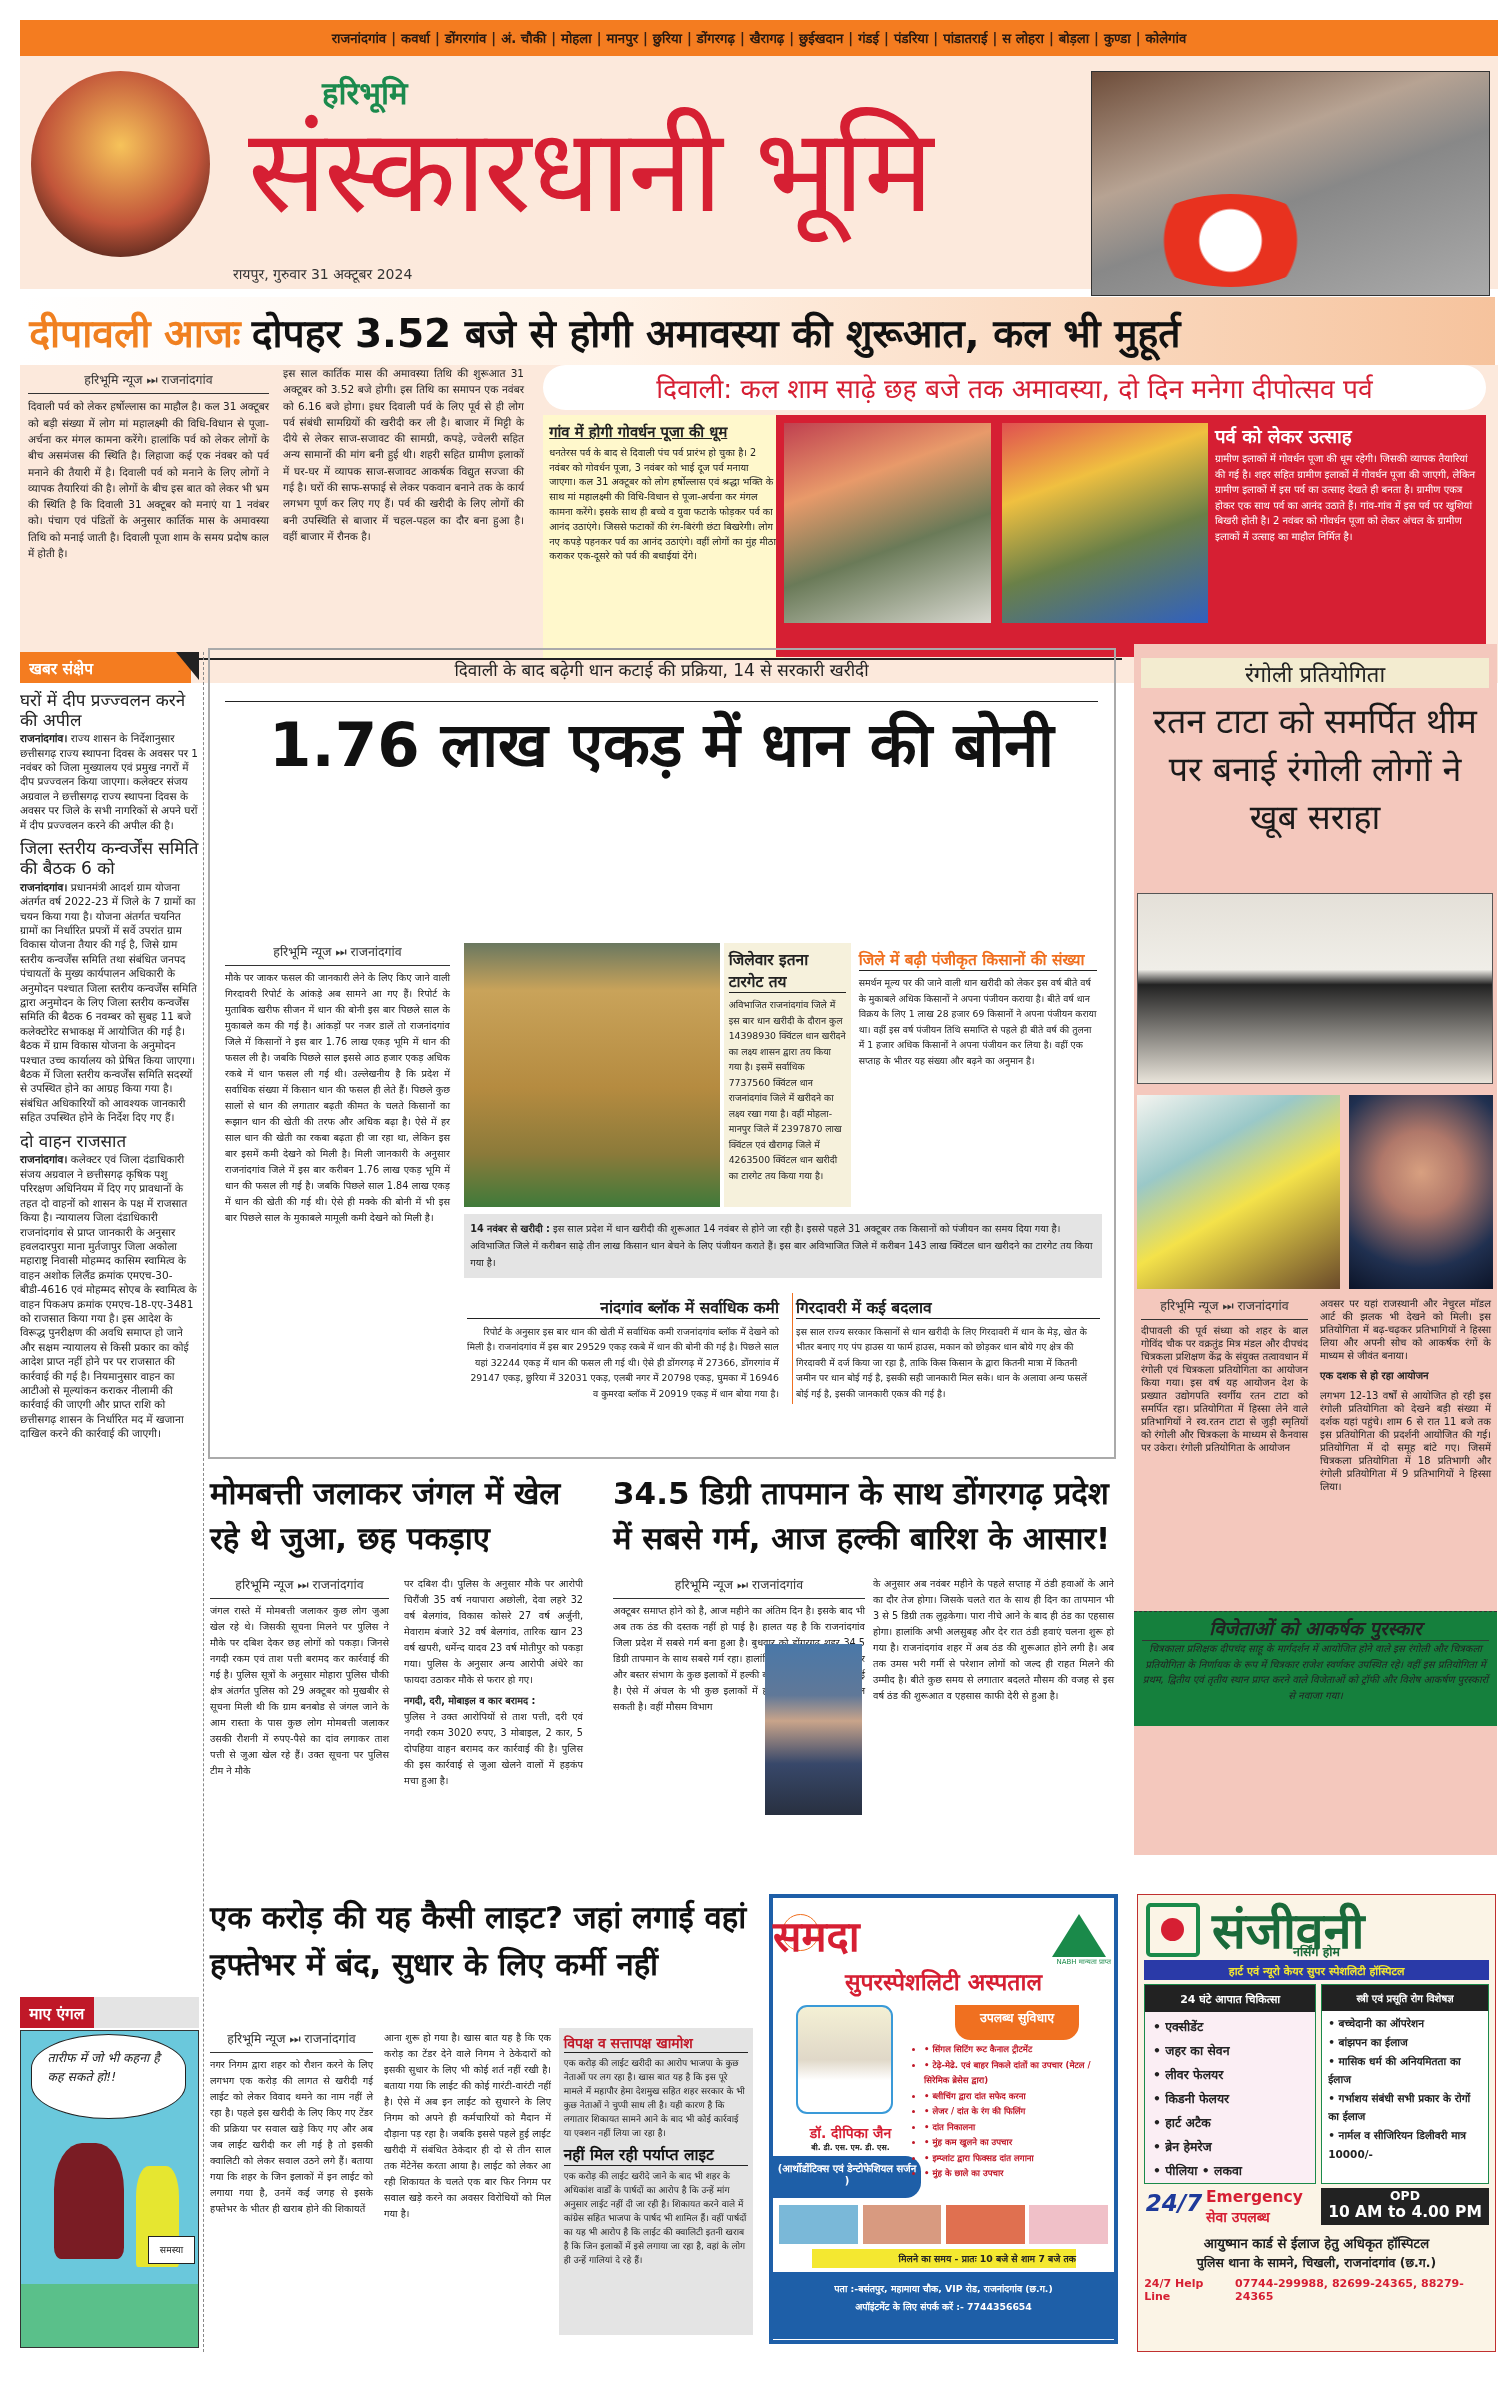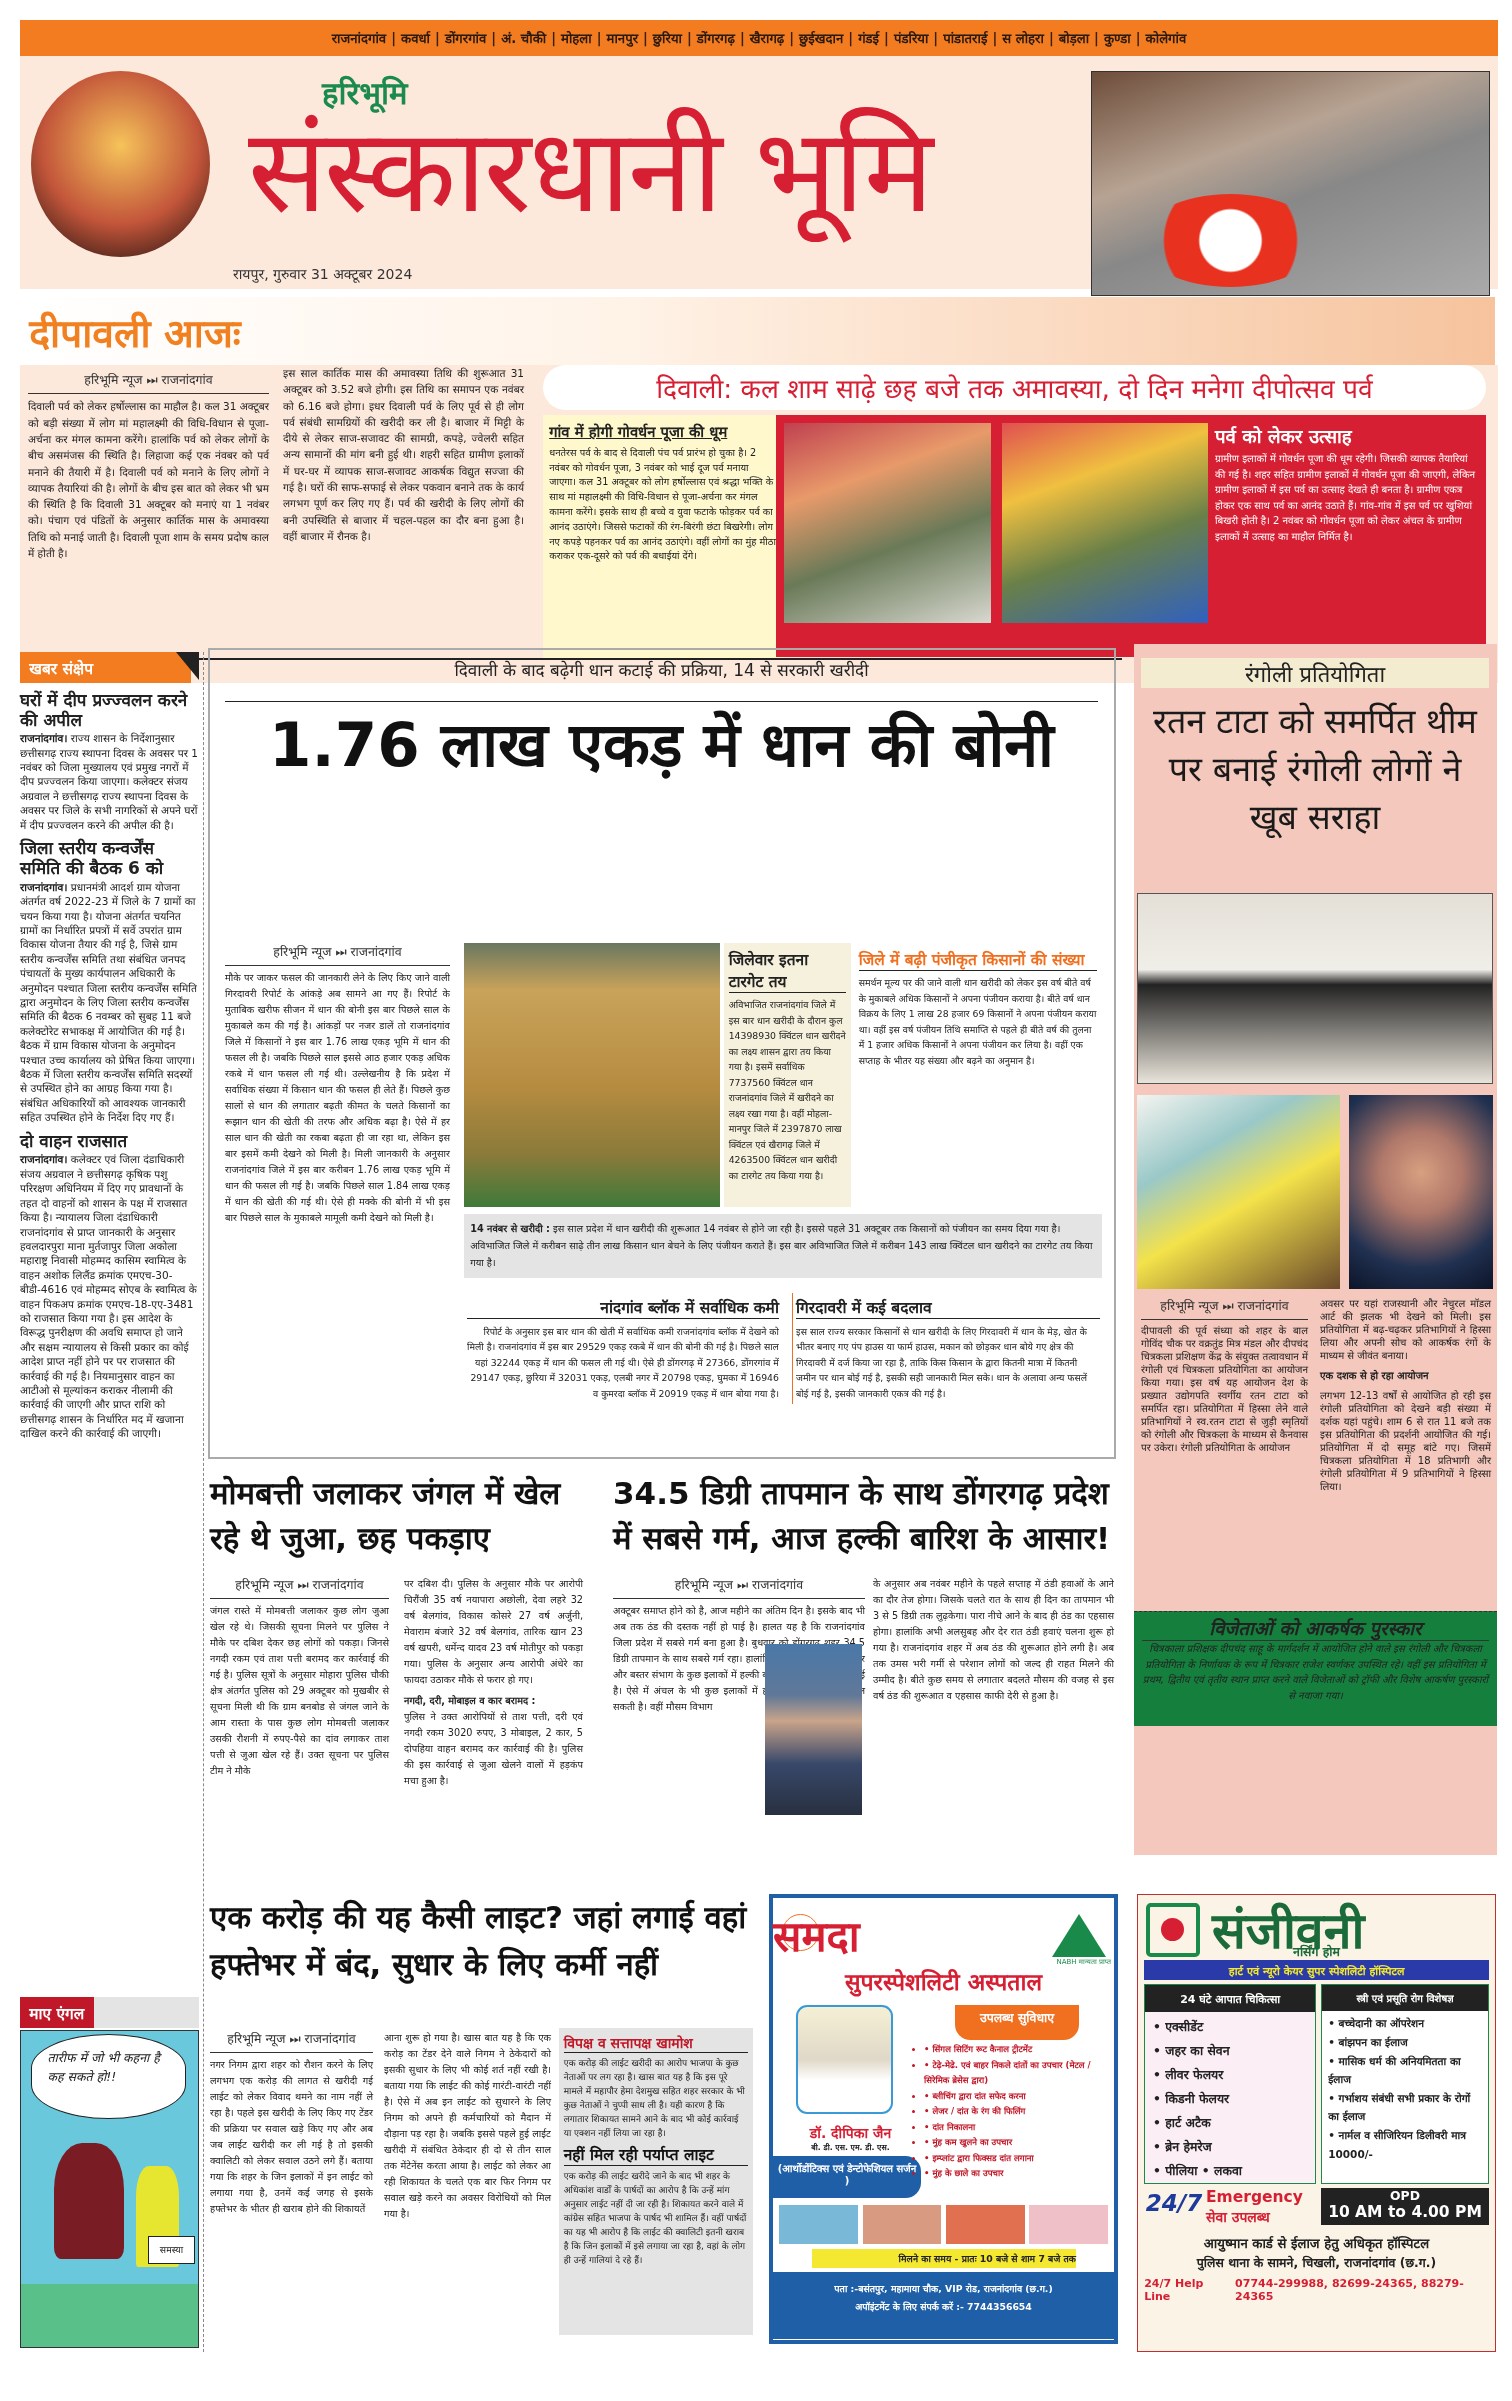--- a/index.html
+++ b/index.html
@@ -27,21 +27,21 @@
 .redbox{left:776px;top:415px;width:710px;height:242px;background:#d61f33}
 .market1{left:784px;top:423px;width:207px;height:200px;background:linear-gradient(160deg,#c04050,#e89a6a 30%,#6a7a58 60%,#d8d8d0 100%)}
 .market2{left:1002px;top:423px;width:206px;height:200px;background:linear-gradient(160deg,#e05050,#f0c040 30%,#6a8048 60%,#3060c0 100%)}
 .redbox-text{left:1215px;top:423px;width:264px;color:#fff}
 .redbox-text h3{font-size:18.6px;margin-bottom:3.1px}
 .redbox-text p{font-size:10px;line-height:15.5px}
 .rule{height:2.3px;background:#222}
 .sidebar{left:20px;top:652px;width:179px;height:1700px}
 .tag{background:#f47c20;color:#fff;font-weight:bold;font-size:15.5px;padding:4.7px 9.3px;width:171px;position:relative}
 .tag:after{content:"";position:absolute;right:-7.8px;top:0;border-left:23px solid transparent;border-top:28px solid #222}
-.brief h4{font-size:17px;font-weight:bold;line-height:20px;margin:6.2px 0 1.6px}
+.brief h4{font-size:17px;font-weight:normal;line-height:20px;margin:6.2px 0 1.6px}
 .brief p{font-size:10.5px;line-height:14.4px}
 .brief b{font-weight:bold}
 .vdiv{left:203px;top:652px;width:0.8px;height:1700px;border-left:0.8px dashed #888}
 .paddy{left:208px;top:648px;width:908px;height:811px;border:2.3px solid #aaa}
 .paddy-kicker{left:225px;top:658px;width:873px;font-size:17px;text-align:center;border-bottom:1.6px solid #222;padding-bottom:20px;color:#222}
 .paddy-hl{left:225px;top:703px;width:873px;font-size:61px;font-weight:bold;line-height:84px;text-align:center;color:#111}
 .paddy-col1{left:225px;top:943px;width:225px}
 .paddy-photo{left:464px;top:943px;width:256px;height:264px;background:linear-gradient(180deg,#6a7860 0%,#c9a35a 18%,#b58b40 55%,#8b7a3a 80%,#3f7a3a 100%)}
 .target-box{left:724px;top:943px;width:127px;height:264px;background:#f6f1dc;padding:4.7px}
 .target-box h3{font-size:15.5px;border-bottom:1.6px solid #222;margin-bottom:4.7px}
@@ -126,20 +126,21 @@
 <div class="abs masthead"></div>
 <div class="abs deity"></div>
 <div class="abs brand-small">हरिभूमि</div>
 <div class="abs brand-big">संस्कारधानी भूमि</div>
 <div class="abs dateline">रायपुर, गुरुवार 31 अक्टूबर 2024</div>
 <div class="abs hero-photo"></div>
 <div class="abs rangoli-flower"></div>
 
 <div class="abs headline-band">
   <span class="hl-orange">दीपावली आजः</span>
+  <span class="hl-black">दोपहर 3.52 बजे से होगी अमावस्या की शुरूआत, कल भी मुहूर्त</span>
 </div>
 
 <div class="abs story1"></div>
 <div class="abs" style="left:28px;top:371px;width:241px">
   <div class="byline">हरिभूमि न्यूज ⏭ राजनांदगांव</div>
   <div class="col-text" style="font-size:10.5px;line-height:16.3px">दिवाली पर्व को लेकर हर्षोल्लास का माहौल है। कल 31 अक्टूबर को बड़ी संख्या में लोग मां महालक्ष्मी की विधि-विधान से पूजा-अर्चना कर मंगल कामना करेंगे। हालांकि पर्व को लेकर लोगों के बीच असमंजस की स्थिति है। लिहाजा कई एक नंवबर को पर्व मनाने की तैयारी में है। दिवाली पर्व को मनाने के लिए लोगों ने व्यापक तैयारियां की है। लोगों के बीच इस बात को लेकर भी भ्रम की स्थिति है कि दिवाली 31 अक्टूबर को मनाएं या 1 नवंबर को। पंचाग एवं पंडितों के अनुसार कार्तिक मास के अमावस्या तिथि को मनाई जाती है। दिवाली पूजा शाम के समय प्रदोष काल में होती है।</div>
 </div>
 <div class="abs" style="left:283px;top:365px;width:241px">
   <div class="col-text" style="font-size:10.5px;line-height:16.3px">इस साल कार्तिक मास की अमावस्या तिथि की शुरूआत 31 अक्टूबर को 3.52 बजे होगी। इस तिथि का समापन एक नवंबर को 6.16 बजे होगा। इधर दिवाली पर्व के लिए पूर्व से ही लोग पर्व संबंधी सामग्रियों की खरीदी कर ली है। बाजार में मिट्टी के दीये से लेकर साज-सजावट की सामग्री, कपड़े, ज्वेलरी सहित अन्य सामानों की मांग बनी हुई थी। शहरी सहित ग्रामीण इलाकों में घर-घर में व्यापक साज-सजावट आकर्षक विद्युत सज्जा की गई है। घरों की साफ-सफाई से लेकर पकवान बनाने तक के कार्य लगभग पूर्ण कर लिए गए हैं। पर्व की खरीदी के लिए लोगों की बनी उपस्थिति से बाजार में चहल-पहल का दौर बना हुआ है। वहीं बाजार में रौनक है।</div>
 </div>

